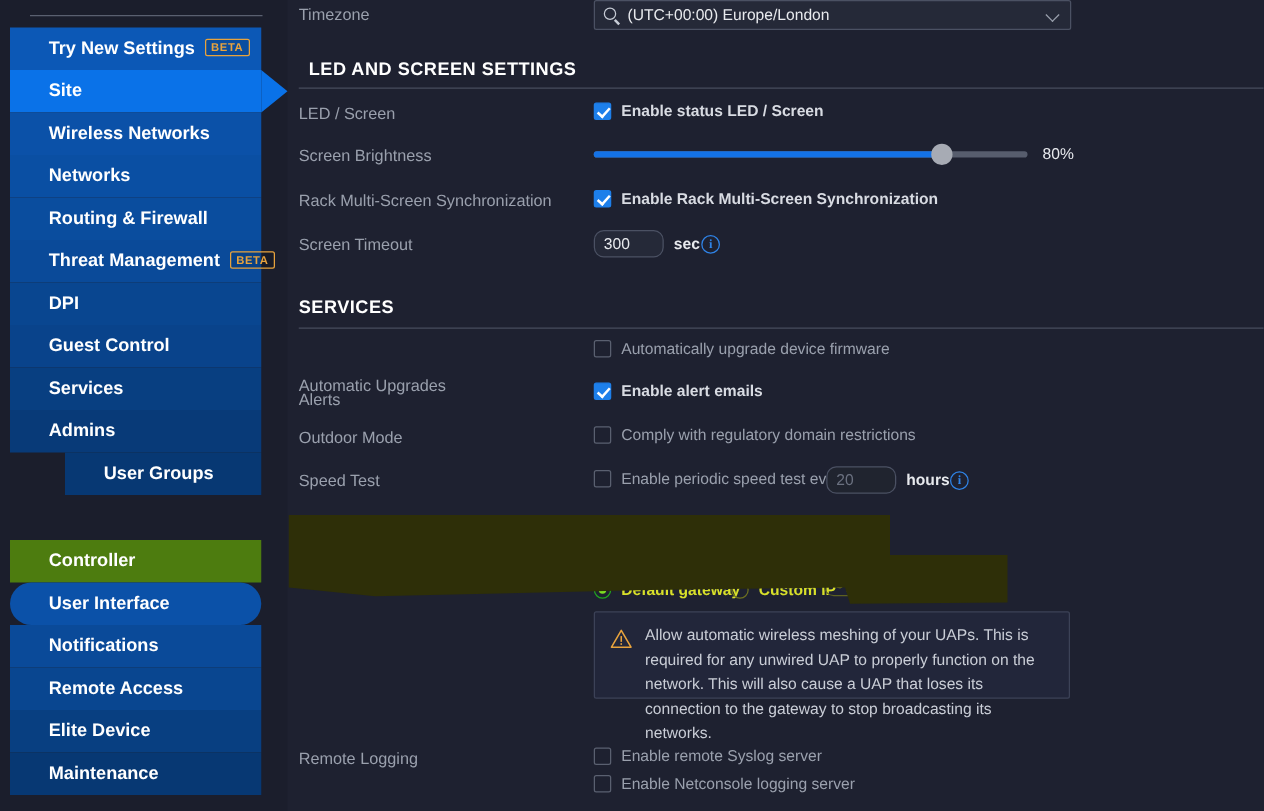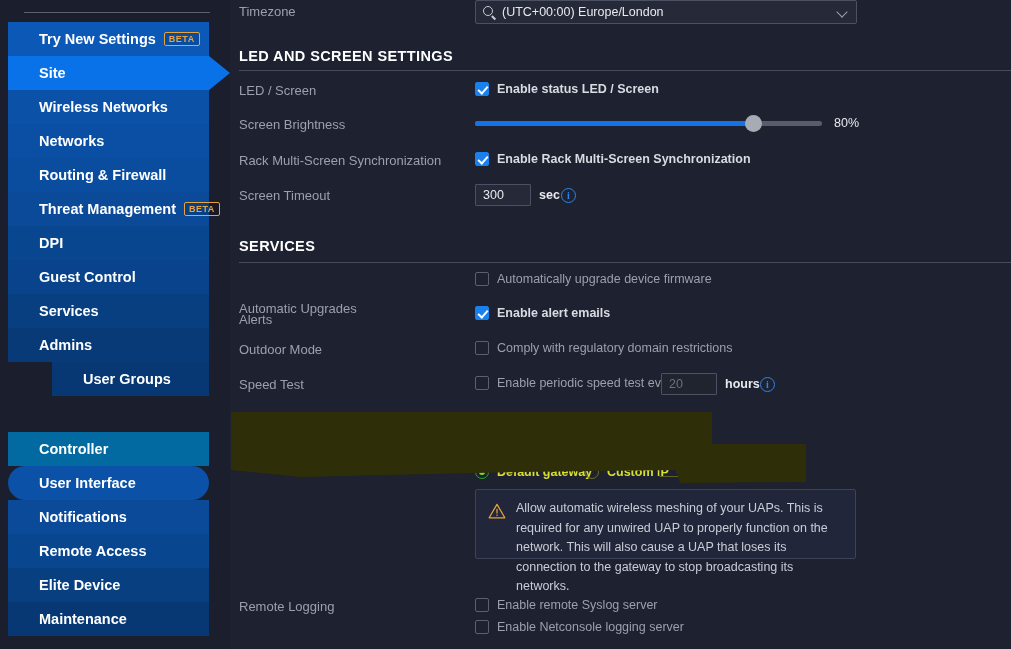--- a/index.html
+++ b/index.html
@@ -101,21 +101,21 @@
   .cbox.green { background: #22a81e; border-color: #22a81e; }
   .cbtext {
     position: absolute; left: 22px; top: 0; line-height: 18px;
     font-size: 12.5px; color: #d8dbe2; font-weight: bold;
   }
   .cbtext.dim { color: #9aa0ad; font-weight: normal; }
 
   
   .numbox {
     position: absolute; height: 22px; background: #252938;
-    border: 1px solid #4b5163; border-radius: 1px;
+    border: 1px solid #4b5163; border-radius: 8px;
     color: #e8eaee; font-size: 12.5px; line-height: 20px; padding-left: 7px;
   }
   .numbox.ph { color: #6b7180; background: #20242f; }
   .unit {
     position: absolute; color: #e8eaee; font-size: 12.5px; font-weight: bold;
     line-height: 22px;
   }
   .iinfo {
     position: absolute; width: 15px; height: 15px; border-radius: 50%;
     border: 1.4px solid #2f84e8; color: #2f84e8;
@@ -180,41 +180,41 @@
         <div class="nav-item" style="background: rgb(10, 79, 163);"><span>Networks</span></div>
         <div class="nav-item" style="background: rgb(10, 77, 158);"><span>Routing &amp; Firewall</span></div>
         <div class="nav-item" style="background: rgb(10, 74, 153);"><span>Threat Management</span><span class="beta">BETA</span></div>
         <div class="nav-item" style="background: rgb(9, 70, 144);"><span>DPI</span></div>
         <div class="nav-item" style="background: rgb(9, 67, 139);"><span>Guest Control</span></div>
         <div class="nav-item" style="background: rgb(8, 63, 129);"><span>Services</span></div>
         <div class="nav-item" style="background: rgb(8, 58, 120);"><span>Admins</span></div>
         <div class="nav-item" style="background: rgb(7, 56, 115); margin-left: 44px;"><span>User Groups</span></div>
       </div>
     <div class="nav-group" id="group-b">
-        <div class="nav-item" style="background: #0369a1;"><span>Controller</span></div>
+        <div class="nav-item" style="background: #4d7c0f;"><span>Controller</span></div>
         <div class="nav-item" style="background: rgb(11, 81, 168); border-radius: 17px;"><span>User Interface</span></div>
         <div class="nav-item" style="background: rgb(10, 74, 153);"><span>Notifications</span></div>
         <div class="nav-item" style="background: rgb(9, 70, 144);"><span>Remote Access</span></div>
         <div class="nav-item" style="background: rgb(8, 63, 129);"><span>Elite Device</span></div>
         <div class="nav-item" style="background: rgb(7, 56, 115);"><span>Maintenance</span></div>
       </div>
   </div>
 
   <div id="content">
 
     <div class="row" style="top:0px;height:34px;">
       <div class="rlabel" style="top:4px;">Timezone</div>
       <div class="tz-select" style="left:245px;top:0px;">
         <span class="tz-mag"></span>
         <span class="tz-text">(UTC+00:00) Europe/London</span>
         <span class="tz-chev"></span>
       </div>
     </div>
 
-    <div class="sec-title" style="top:48px;">LED AND SCREEN SETTINGS</div>
+    <div class="sec-title" style="top:48px;margin-left:8px;">LED AND SCREEN SETTINGS</div>
     <div class="sec-rule" style="top:70px;"></div>
 
     <div class="row" style="top:80px;height:26px;">
       <div class="rlabel" style="top:3px;">LED / Screen</div>
       <div class="rfield" style="top:0px;">
         <div class="cbline">
           <span class="cbox on"></span>
           <span class="cbtext">Enable status LED / Screen</span>
         </div>
       </div>

